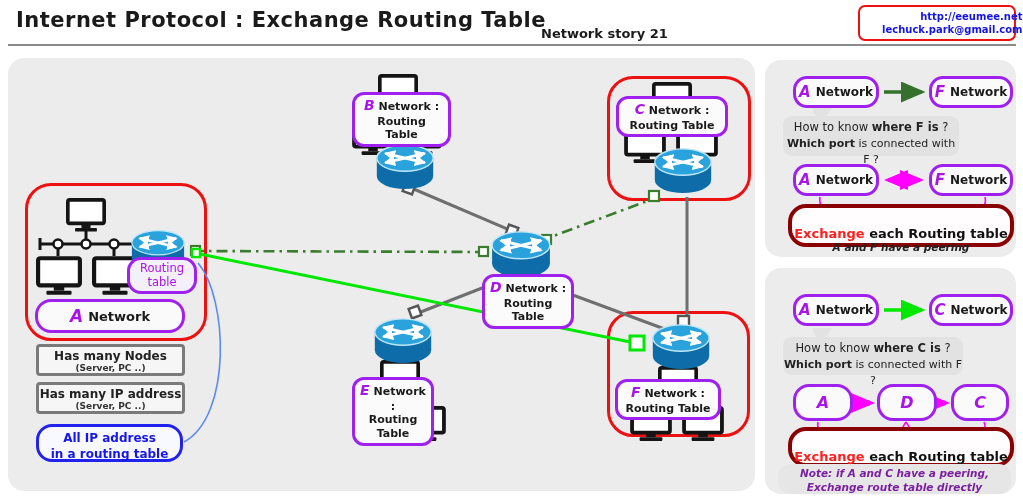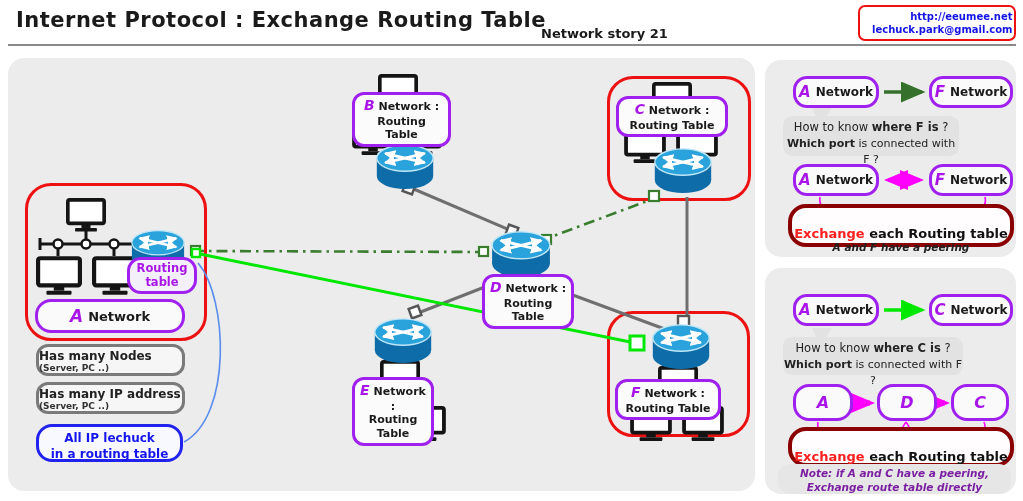--- a/index.html
+++ b/index.html
@@ -16,38 +16,38 @@
   .node{z-index:4;}
   .lbl{z-index:5;}
   .nlabel{border:3px solid #a020f0;border-radius:12px;background:#fbfbfb;
           text-align:center;font-weight:bold;font-size:11px;color:#1a1a1a;
           line-height:1.25;padding:2px 4px;}
   .nletter{color:#a915e8;font-size:14px;font-weight:bold;font-style:italic;}
   .pbox{border:3.5px solid #a020f0;border-radius:14px;background:#fafafa;
         display:flex;align-items:center;justify-content:center;gap:5px;
         font-weight:bold;font-size:12px;color:#1a1a1a;}
   .pletter{color:#a915e8;font-size:15px;font-weight:bold;font-style:italic;}
-  .graybox{border:3px solid #7a7a7a;border-radius:12px;background:#f6f6f6;
-           text-align:left;font-weight:bold;color:#222;padding-top:2px;}
+  .graybox{border:3px solid #7a7a7a;border-radius:4px;background:#f6f6f6;
+           text-align:center;font-weight:bold;color:#222;padding-top:2px;}
   .graybox .l1{font-size:12px;} .graybox .l2{font-size:9px;font-weight:bold;color:#333;}
   .bluebox{border:3.5px solid #2222ee;border-radius:16px;background:#f8f8ff;
            text-align:center;font-weight:bold;color:#1515ee;font-size:12px;
            line-height:1.3;padding-top:4px;}
   .routingtbl{border:3px solid #a020f0;border-radius:14px;background:#f4f0fa;
-           text-align:center;font-weight:bold;color:#a915e8;font-size:11.5px;line-height:1.2;padding-top:2px;}
+           text-align:center;font-weight:normal;color:#a915e8;font-size:11.5px;line-height:1.2;padding-top:2px;}
   .bubble{background:#e2e2e2;border-radius:9px;text-align:center;color:#222;
           font-size:11.5px;line-height:1.45;padding-top:3px;z-index:5;}
   .exch{border:4px solid #8b0000;border-radius:18px;background:#fffdfd;text-align:center;z-index:5;}
   .exch .l1{font-size:13px;font-weight:bold;color:#111;margin-top:18px;}
   .exch .l1 .red{color:#ff2020;}
   .exch .l2{font-size:10.5px;font-style:italic;font-weight:bold;color:#222;}
   .note{background:#e6e6e6;border-radius:12px;text-align:center;color:#7b1fa2;
         font-size:10.5px;font-style:italic;font-weight:bold;line-height:1.35;padding-top:2px;z-index:5;}
   .credit{border:2.5px solid #ee1111;border-radius:7px;z-index:6;background:#fff;
-          display:flex;align-items:center;padding:3px 6px;gap:6px;}
+          display:flex;align-items:center;padding:3px 16px;gap:6px;}
   .credit .pic{width:40px;height:26px;border-radius:2px;
       background:radial-gradient(circle at 30% 40%,#7a4a2a 0 30%,transparent 31%),
                  radial-gradient(circle at 70% 60%,#274a7a 0 35%,transparent 36%),
                  radial-gradient(circle at 55% 25%,#c8a06a 0 25%,transparent 26%),#241a12;}
   .credit .txt{flex:1;text-align:right;color:#1414e8;font-weight:bold;font-size:10px;line-height:1.35;white-space:nowrap;}
   .b{font-weight:bold;}
 </style>
 </head>
 <body>
 
@@ -233,21 +233,21 @@
 
   <div class="abs lbl graybox" style="left:36px;top:344px;width:149px;height:32px;">
     <div class="l1">Has many Nodes</div>
     <div class="l2">(Server, PC ..)</div>
   </div>
   <div class="abs lbl graybox" style="left:36px;top:382px;width:149px;height:32px;">
     <div class="l1">Has many IP address</div>
     <div class="l2">(Server, PC ..)</div>
   </div>
   <div class="abs lbl bluebox" style="left:36px;top:424px;width:147px;height:38px;">
-    <div>All IP lechuck</div>
+    <div>All IP address</div>
     <div>in a routing table</div>
   </div>
 
   <div class="abs lbl pbox" style="left:793px;top:76px;width:86px;height:32px;">
     <span class="pletter">A</span>
       <span>Network</span>
   </div>
   <div class="abs lbl pbox" style="left:929px;top:76px;width:84px;height:32px;">
     <span class="pletter">F</span>
       <span>Network</span>

